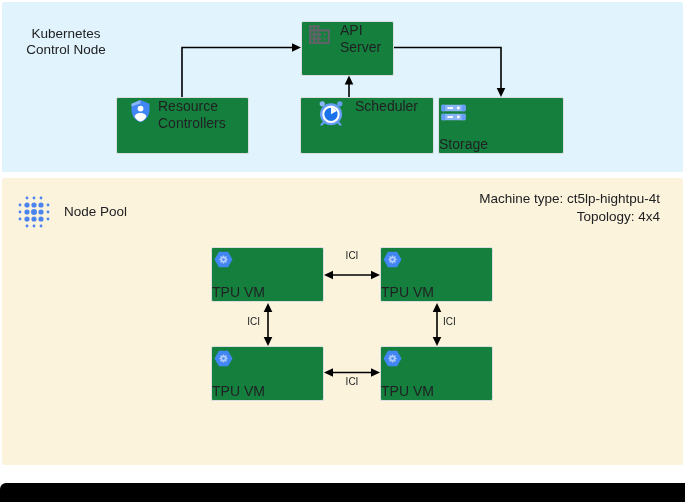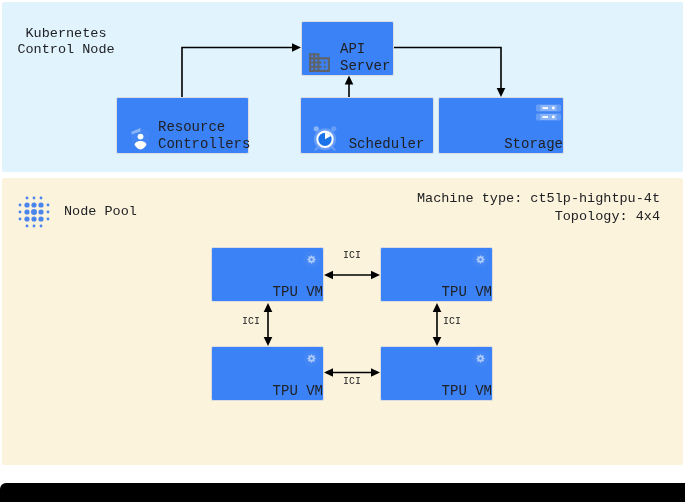--- a/index.html
+++ b/index.html
@@ -1,29 +1,29 @@
 <!DOCTYPE html>
 <html><head>
 <meta charset="utf-8">
 <style>
   html,body{margin:0;padding:0;background:#ffffff;}
   .canvas{
     position:relative;width:685px;height:502px;overflow:hidden;background:#ffffff;
-    font-family:Liberation Mono, monospace;color:#202124;
+    font-family:Liberation Sans, sans-serif;color:#202124;
   }
   .panel{position:absolute;left:2px;width:681px;border-radius:2px;}
   .panel.control-plane{top:2px;height:170px;background:#e1f3fc;}
   .panel.node-pool{top:178px;height:287px;background:#fbf3dc;}
   .section-title{
     position:absolute;left:14px;top:24px;width:100px;text-align:center;
     font-size:13.5px;line-height:1.22;color:#202124;
   }
   .node-box{
-    position:absolute;background:#3b82f6;border:1px solid #dadce0;border-radius:2px;
-    display:flex;align-items:flex-end;justify-content:center;box-sizing:border-box;
+    position:absolute;background:#15803d;border:1px solid #dadce0;border-radius:2px;
+    display:flex;align-items:flex-start;justify-content:center;box-sizing:border-box;
     font-size:14px;color:#202124;
   }
   .node-box .icon{display:flex;align-items:center;justify-content:center;flex:0 0 auto;}
   .node-box .label{line-height:1.2;}
   #box-api-server{left:301px;top:21px;width:93px;height:55px;gap:8px;}
   #box-api-server .label{width:48px;}
   #box-resource-controllers{left:116px;top:97px;width:133px;height:57px;gap:4px;}
   #box-resource-controllers .label{width:80px;}
   #box-scheduler{left:300px;top:97px;width:134px;height:57px;gap:9px;}
   #box-storage{left:438px;top:97px;width:126px;height:57px;gap:9px;flex-direction:column;}

